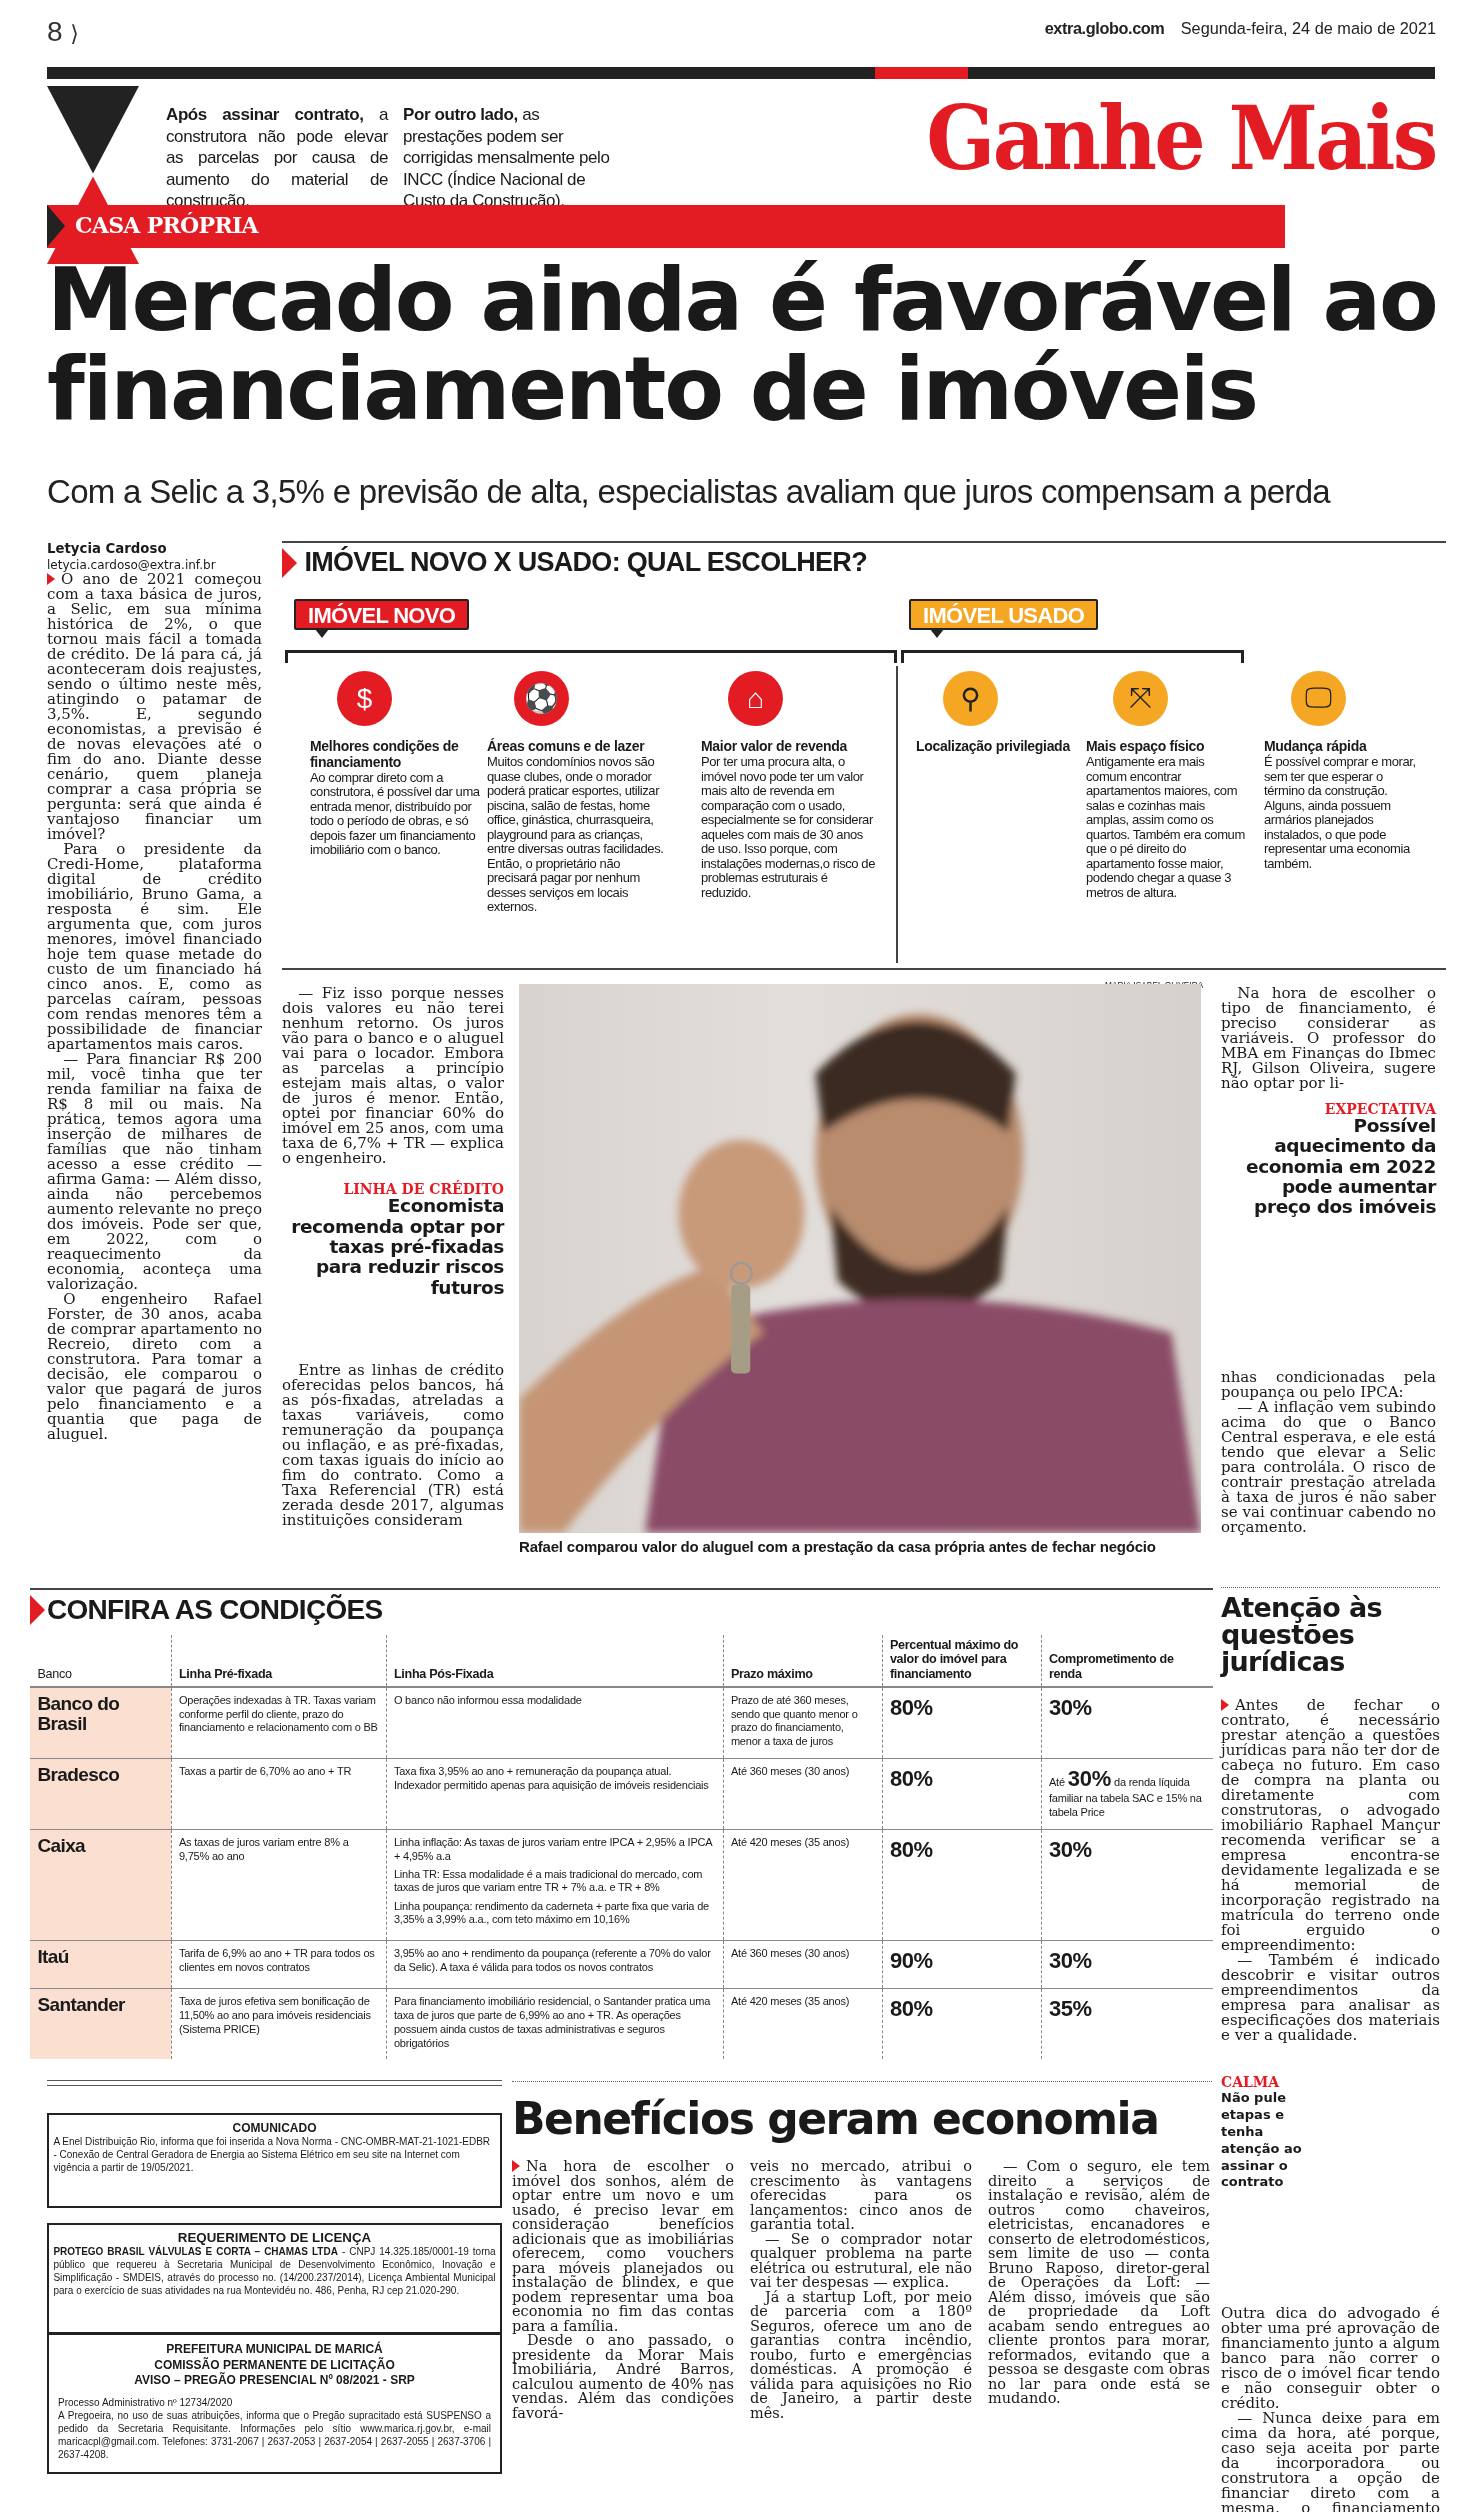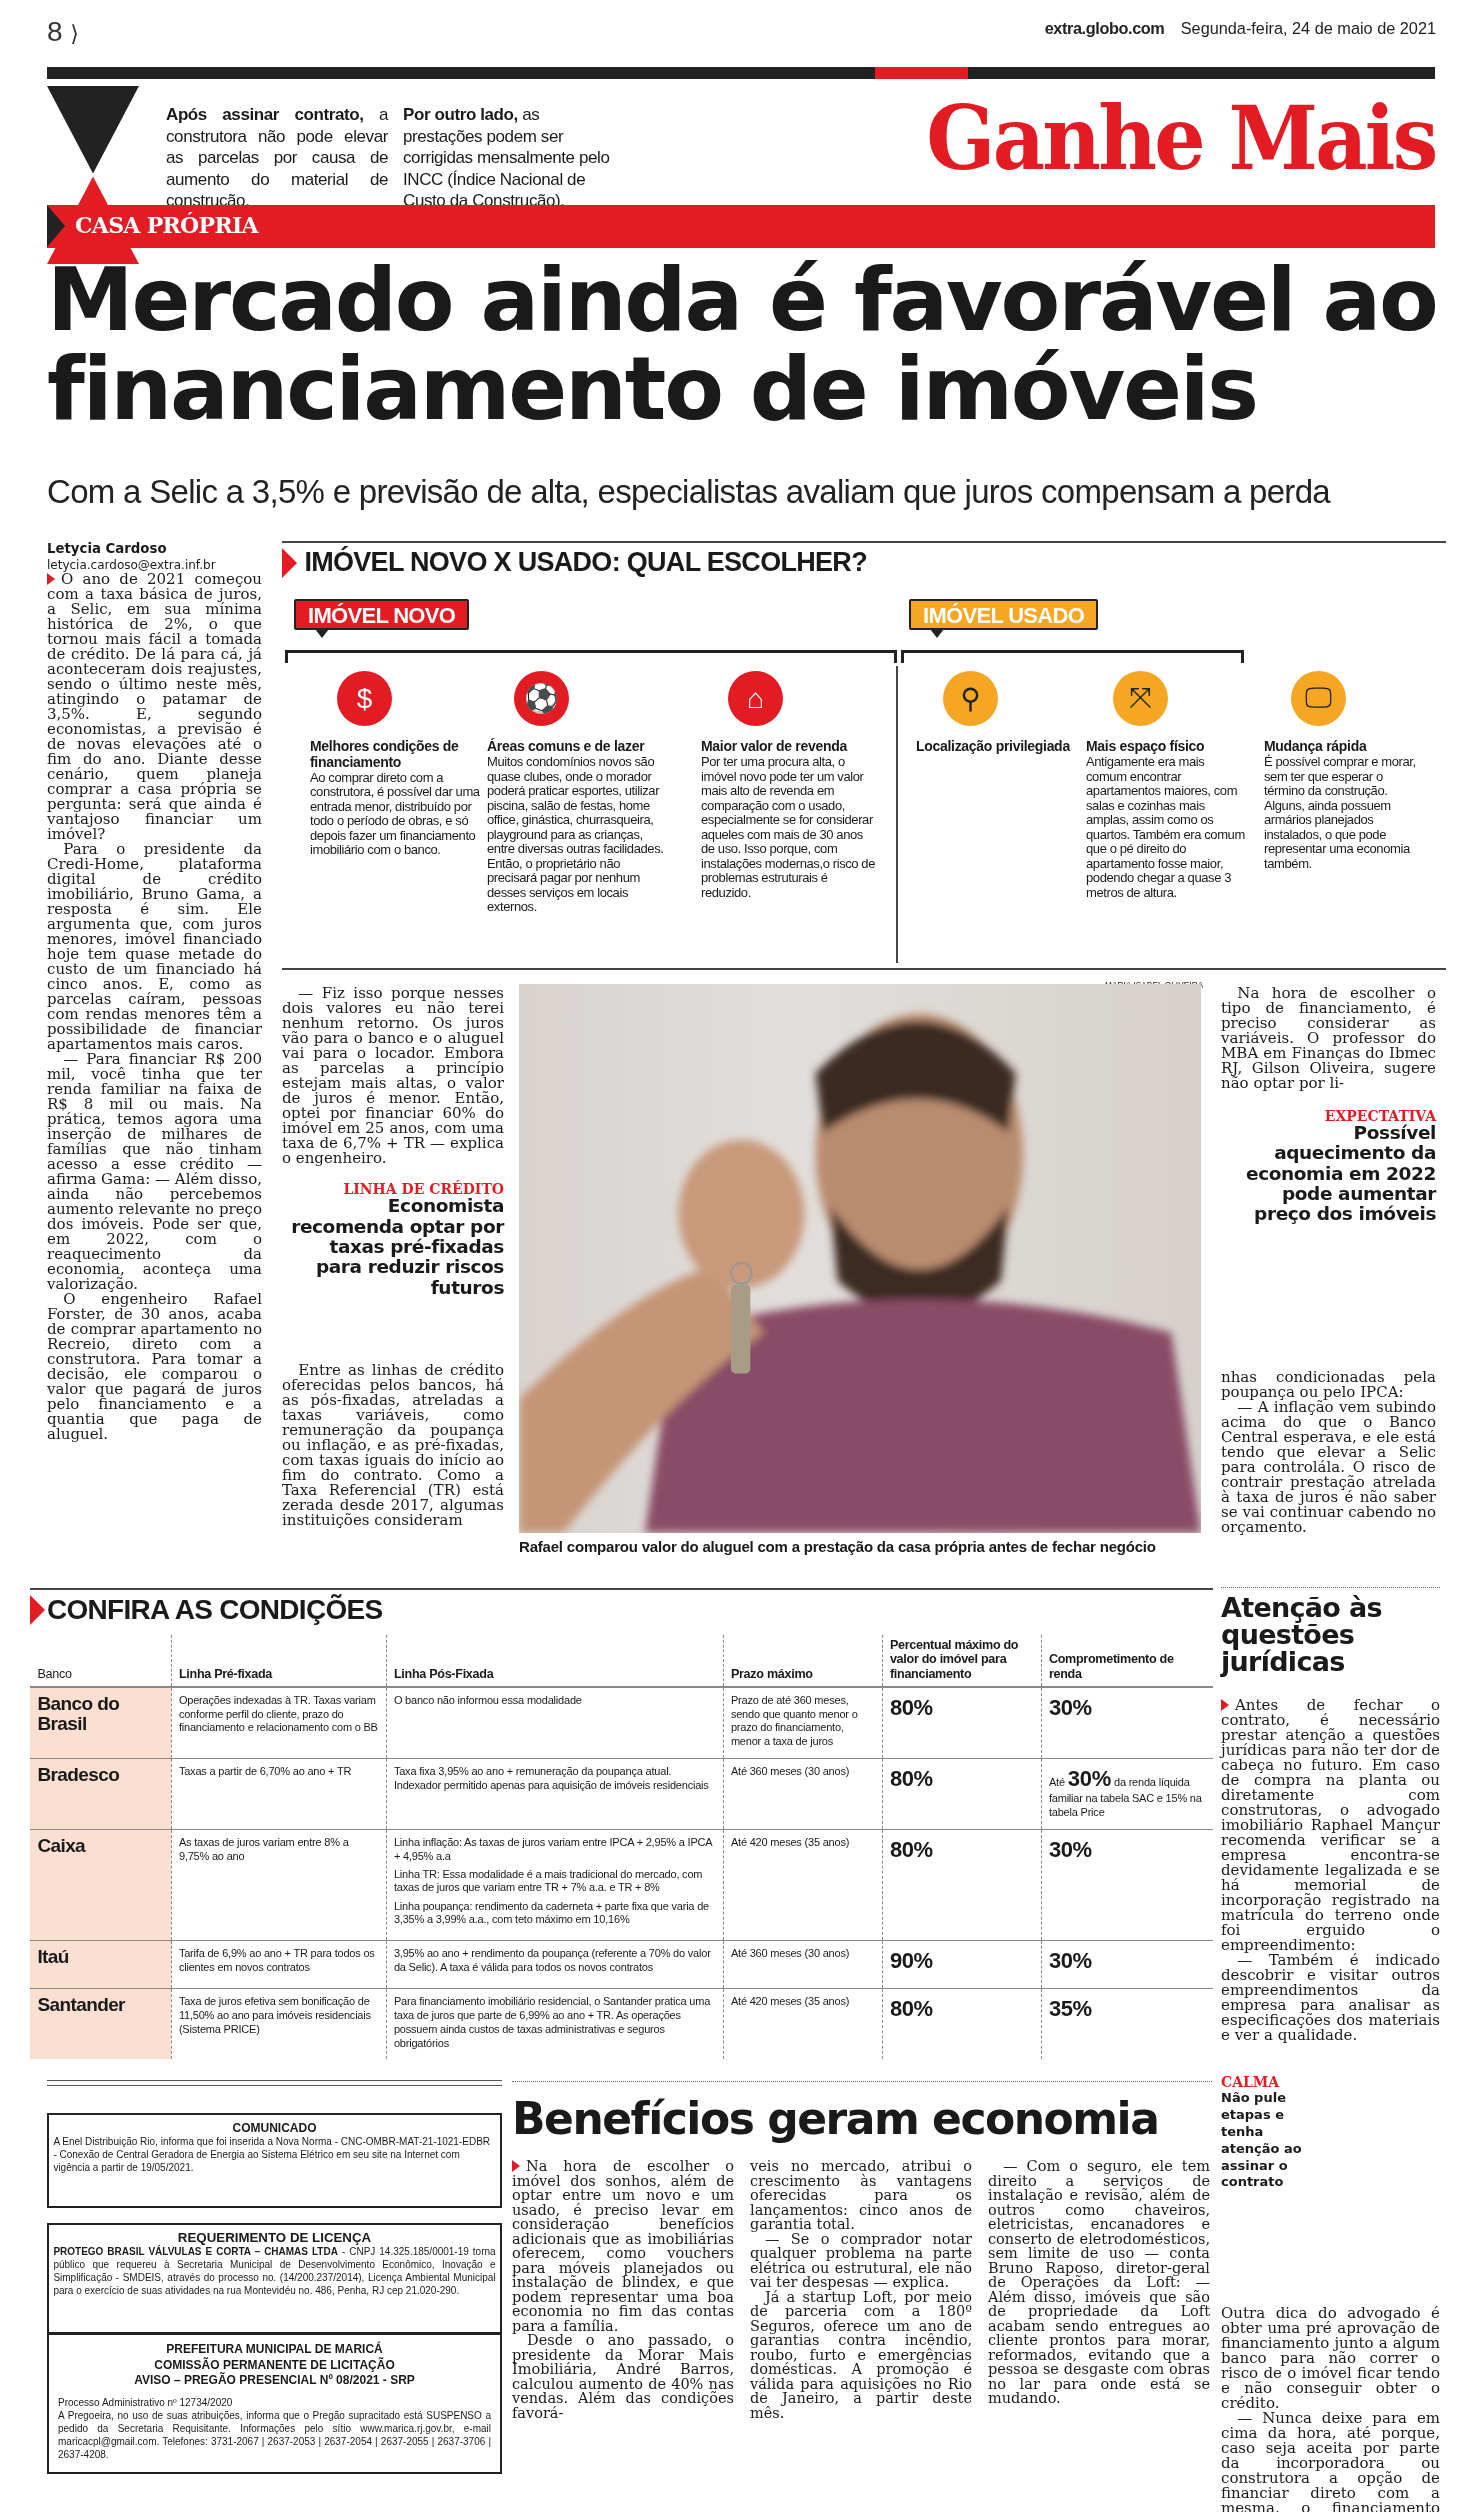--- a/index.html
+++ b/index.html
@@ -10,21 +10,21 @@
   
   .pagenum{left:47px;top:16.3px;font-size:28px;font-weight:300;color:#333}
   .siteinfo{right:47px;top:19px;font-size:16.3px;color:#222}
   .siteinfo b{font-weight:bold;margin-right:16.3px;letter-spacing:-0.4px}
   .topbar{left:47px;top:67px;width:1388px;height:12px;background:#222}
   .topbar .redseg{position:absolute;left:828px;top:0;width:93px;height:12px;background:#e31b23}
   .hourglass{left:47px;top:86px;width:92px;height:178px}
   .teaser{top:104px;font-size:17px;line-height:1.27;width:222px;text-align:justify;font-family:"Liberation Sans",sans-serif;letter-spacing:-0.4px}
   .teaser b{font-weight:bold}
   .brand{right:47px;top:87px;font-family:"DejaVu Serif",serif;font-weight:bold;font-size:87px;color:#e31b23;letter-spacing:-3px;transform:scaleX(0.93);transform-origin:right}
-  .sectionbar{left:47px;top:205px;width:1388px;height:43px;background:#e31b23}
+  .sectionbar{left:47px;top:205px;width:1238px;height:43px;background:#e31b23}
   .sectionbar .notch{position:absolute;left:0;top:0;width:0;height:0;border-top:21.5px solid transparent;border-bottom:21.5px solid transparent;border-left:18px solid #222}
   .sectionbar span{position:absolute;left:28px;top:6.7px;color:#fff;font-family:"DejaVu Serif",serif;font-weight:bold;font-size:22px;letter-spacing:-0.7px}
   .headline{left:47px;top:256px;font-size:87px;font-weight:bold;line-height:1.02;letter-spacing:-2.2px;font-family:"DejaVu Sans",sans-serif;color:#1a1a1a}
   .subhead{left:47px;top:473px;font-size:33px;color:#222;letter-spacing:-0.7px;font-family:"Liberation Sans",sans-serif}
   
   .byline-name{left:47px;top:541px;font-size:13.3px;font-weight:bold;font-family:"DejaVu Sans",sans-serif}
   .byline-email{left:47px;top:558px;font-size:12px;font-family:"DejaVu Sans",sans-serif}
   .body{font-family:"DejaVu Serif",serif;font-size:15px;line-height:1.0;text-align:justify;hyphens:auto}
   .body p{text-indent:16.3px;margin:0}
   .body p.first{text-indent:0}
@@ -199,21 +199,21 @@
       <ellipse cx="300" cy="310" rx="85" ry="100" fill="#c89a7a"></ellipse>
     </g>
     <rect x="286" y="405" width="26" height="120" rx="6" fill="#a79d86"></rect>
     <circle cx="300" cy="390" r="14" fill="none" stroke="#999" stroke-width="3"></circle>
   </svg>
 </div>
 <div class="abs caption">Rafael comparou valor do aluguel com a prestação da casa própria antes de fechar negócio</div>
 
 <div class="abs body col3a">
   <p>Na hora de escolher o tipo de financiamento, é preciso considerar as variáveis. O professor do MBA em Finanças do Ibmec RJ, Gilson Oliveira, sugere não optar por li-</p>
-  <div style="margin-top:18px">
+  <div style="margin-top:11px">
     <div class="kicker">EXPECTATIVA</div>
     <div class="side-head">Possível aquecimento da economia em 2022 pode aumentar preço dos imóveis</div>
   </div>
 </div>
 <div class="abs body col3b">
   <p class="first">nhas condicionadas pela poupança ou pelo IPCA:</p>
   <p>— A inflação vem subindo acima do que o Banco Central esperava, e ele está tendo que elevar a Selic para controlála. O risco de contrair prestação atrelada à taxa de juros é não saber se vai continuar cabendo no orçamento.</p>
 </div>
 
 <div class="abs tbl-rule"></div>

